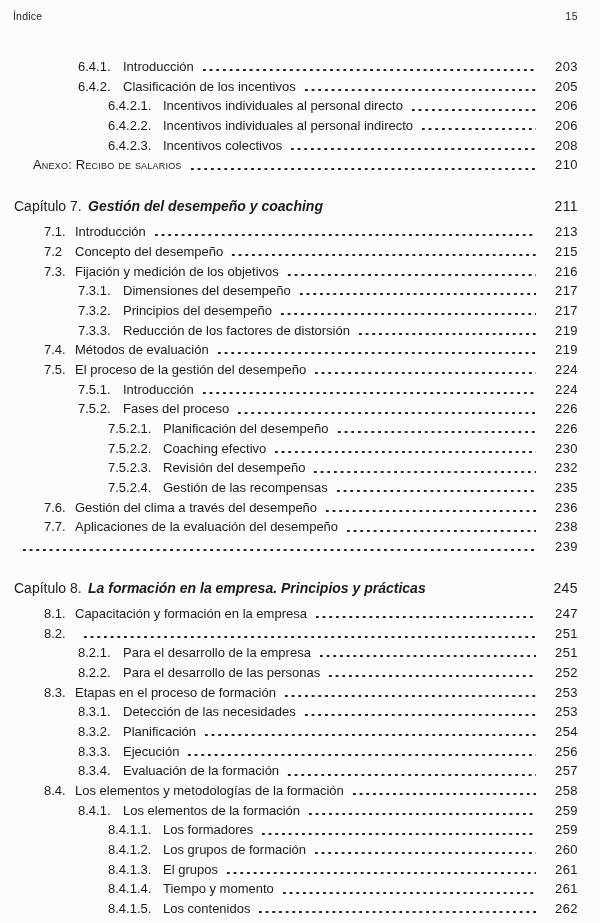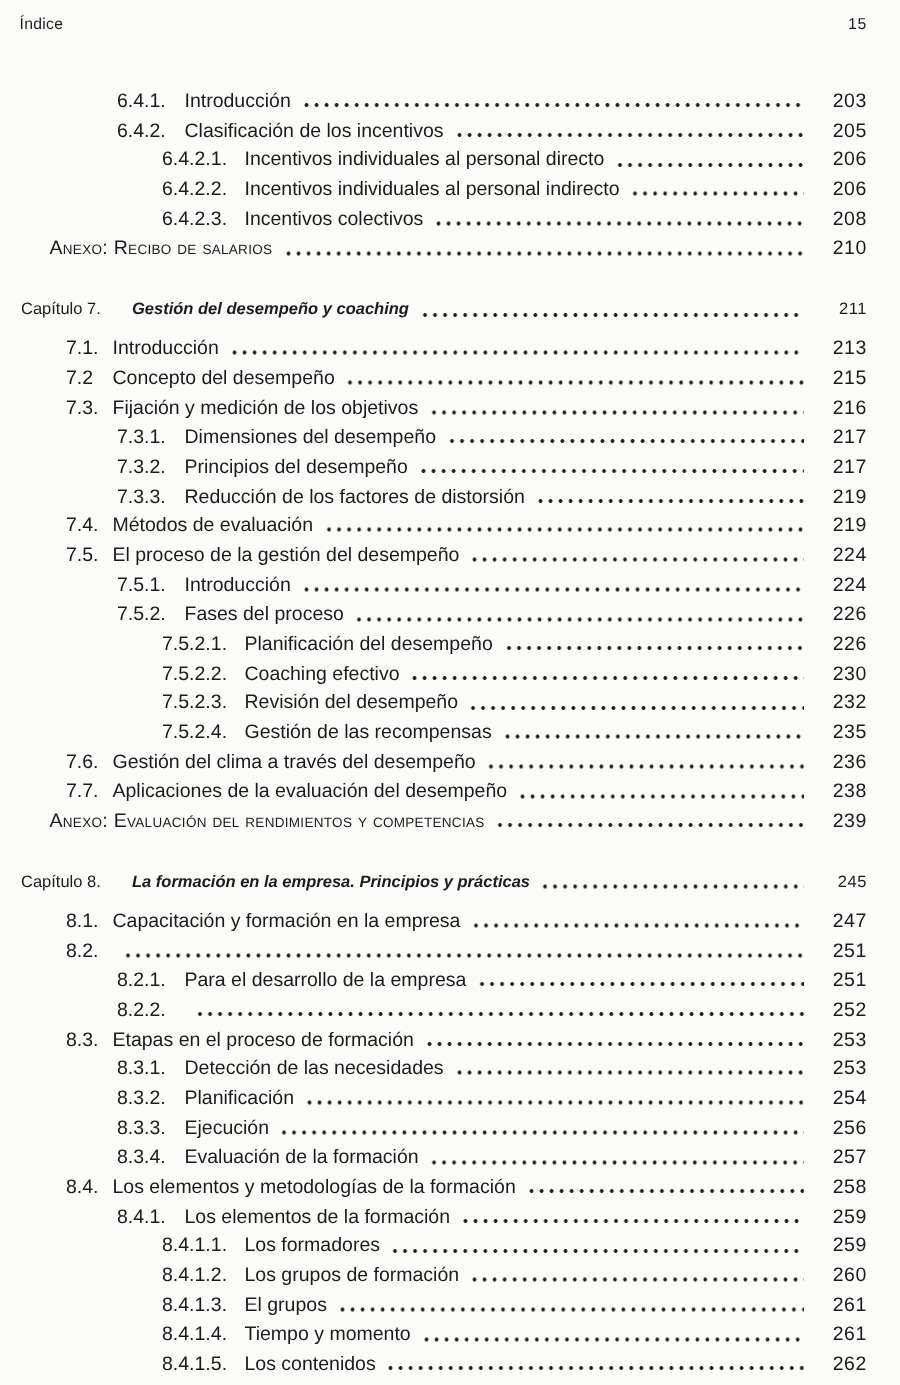--- a/index.html
+++ b/index.html
@@ -57,21 +57,22 @@
     text-align: right;
     letter-spacing: 0.4px;
   }
   .lvl1 .num { margin-left: 30px; width: 31px; }
   .lvl2 .num { margin-left: 64px; width: 45px; }
   .lvl3 .num { margin-left: 94px; width: 55px; }
   .chapter {
     height: 20px;
     line-height: 20px;
     margin: 21px 0 6px 0;
-    font-size: 11px;
+    font-size: 14px;
+    align-items: center;
   }
   .chapter .num { width: 74px; }
   .chapter .title { font-weight: bold; font-style: italic; }
   .annex .title {
     margin-left: 19px;
     font-variant: small-caps;
     letter-spacing: 0.2px;
   }
 </style>
 </head>
@@ -214,21 +215,20 @@
         <span class="dots"></span>
         <span class="page-num">236</span>
       </div>
       <div class="row lvl1">
         <span class="num">7.7.</span>
         <span class="title">Aplicaciones de la evaluación del desempeño</span>
         <span class="dots"></span>
         <span class="page-num">238</span>
       </div>
       <div class="row annex">
-        <span class="title">Anexo: Evaluación del rendimientos y competencias</span>
         <span class="dots"></span>
         <span class="page-num">239</span>
       </div>
       <div class="row chapter">
         <span class="num">Capítulo 8.</span>
         <span class="title">La formación en la empresa. Principios y prácticas</span>
         <span class="dots"></span>
         <span class="page-num">245</span>
       </div>
       <div class="row lvl1">
@@ -243,20 +243,21 @@
         <span class="page-num">251</span>
       </div>
       <div class="row lvl2">
         <span class="num">8.2.1.</span>
         <span class="title">Para el desarrollo de la empresa</span>
         <span class="dots"></span>
         <span class="page-num">251</span>
       </div>
       <div class="row lvl2">
         <span class="num">8.2.2.</span>
+        <span class="title">Para el desarrollo de las personas</span>
         <span class="dots"></span>
         <span class="page-num">252</span>
       </div>
       <div class="row lvl1">
         <span class="num">8.3.</span>
         <span class="title">Etapas en el proceso de formación</span>
         <span class="dots"></span>
         <span class="page-num">253</span>
       </div>
       <div class="row lvl2">

